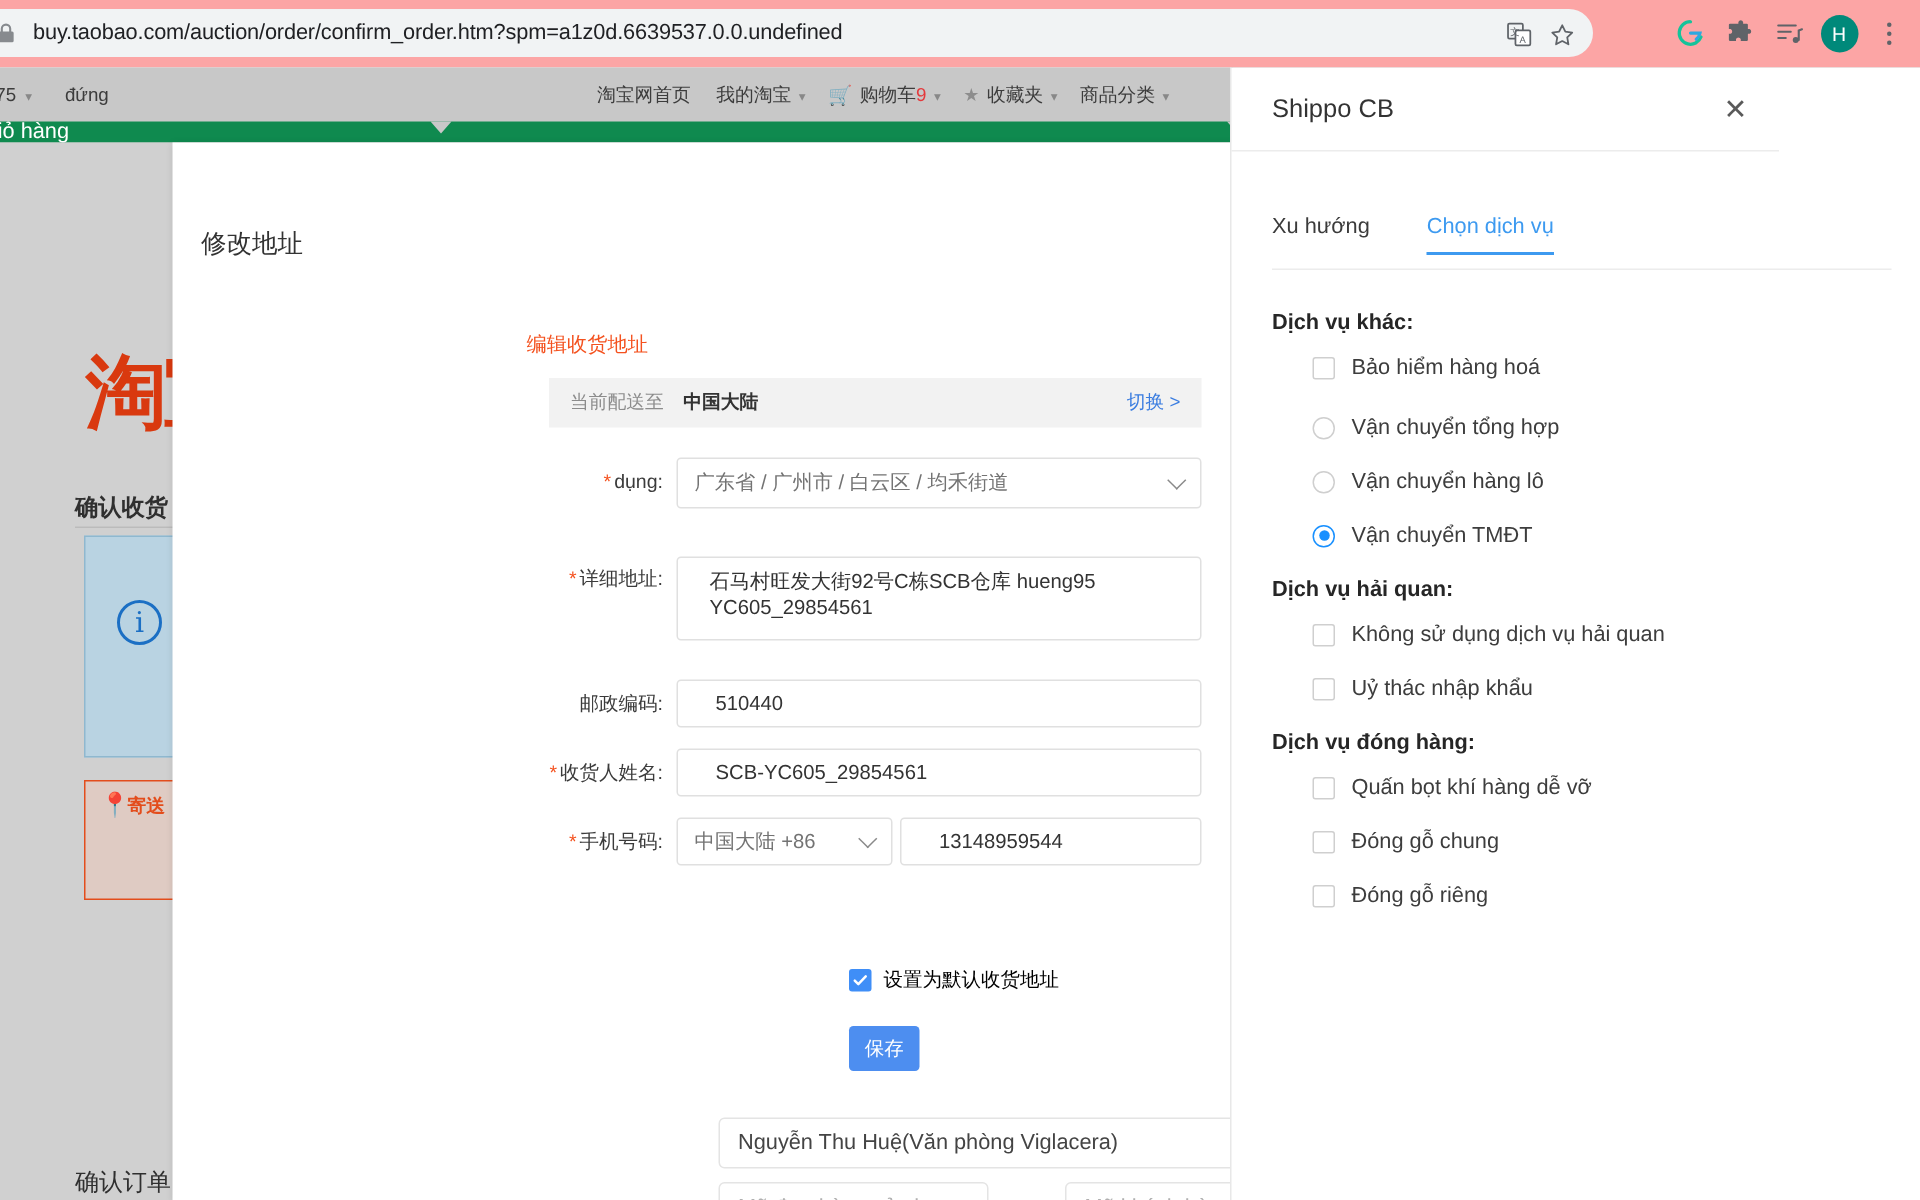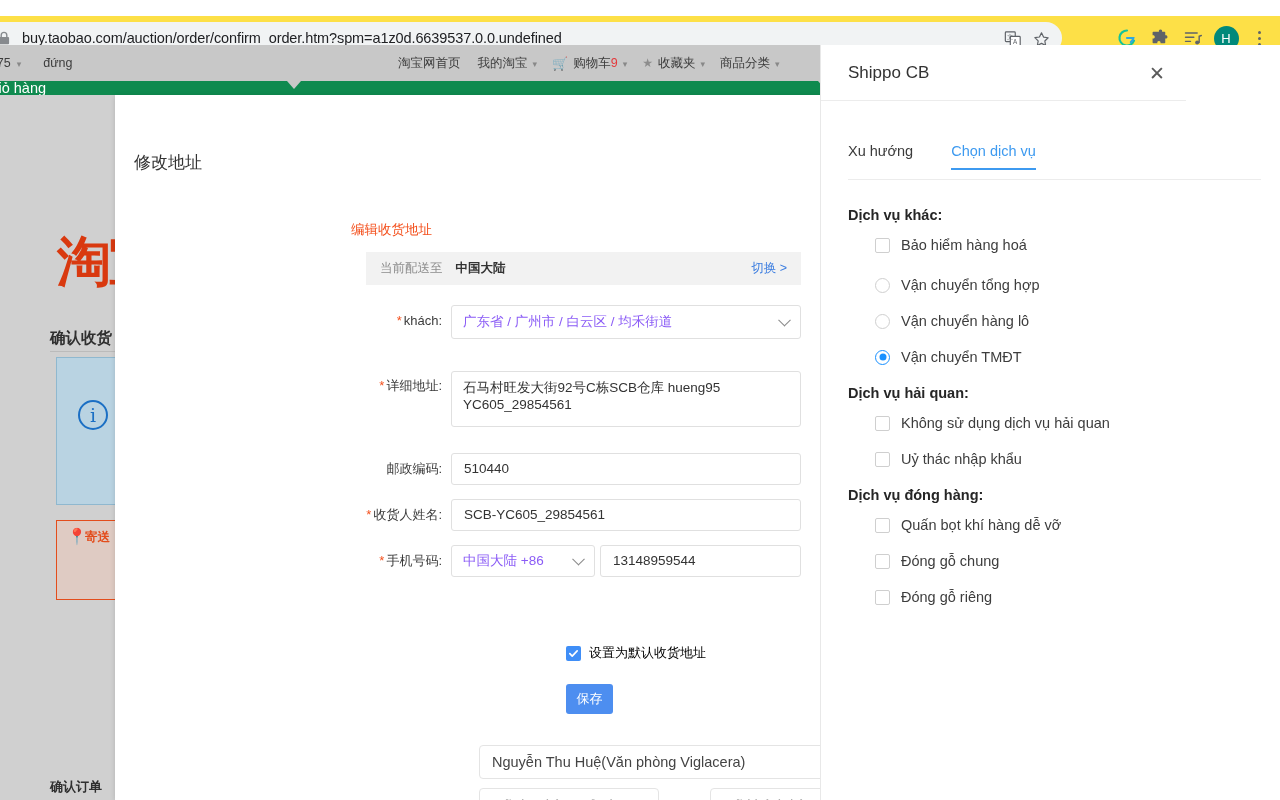--- a/index.html
+++ b/index.html
@@ -5,22 +5,22 @@
   * { box-sizing: border-box; margin: 0; padding: 0; }
   html, body {
     width: 1280px; height: 800px;
     font-family: "Liberation Sans", "DejaVu Sans", sans-serif;
     background: #ffffff; overflow: hidden;
   }
   #root { position: relative; width: 1280px; height: 800px; }
 
   
   .browser-bar {
-    position: absolute; left: 0; top: 16px; width: 1280px; height: 45px;
-    background: #fde047; display: flex; align-items: center; padding-left: 48px;
+    position: absolute; left: 0; top: 0; width: 1280px; height: 45px;
+    background: #fca5a5; display: flex; align-items: center; padding-left: 48px;
   }
   .omnibox {
     position: absolute; left: -18px; top: 6px; width: 1080px; height: 32px;
     background: #f1f3f4; border-radius: 16px;
     display: flex; align-items: center; padding-left: 14px;
   }
   .lock-icon { width: 16px; height: 16px; flex: 0 0 16px; margin-right: 10px; opacity: .72; }
   .url-text {
     font-size: 14.5px; color: #202124; white-space: nowrap;
     font-family: "Liberation Sans", sans-serif; letter-spacing: -0.1px;
@@ -89,21 +89,21 @@
     border: 2px solid #1b6fc4; border-radius: 50%; color: #1b6fc4;
     font-size: 19px; font-family: "DejaVu Serif", serif;
     display: flex; align-items: center; justify-content: center;
   }
   .tb-sendbox {
     position: absolute; left: 56px; top: 425px; width: 120px; height: 80px;
     background: #dfcbc3; border: 1.5px solid #e34d1c;
   }
   .tb-pin { position: absolute; left: 67px; top: 432px; color: #e34d1c; font-size: 16px; }
   .tb-sendtxt { position: absolute; left: 85px; top: 434px; color: #e34d1c; font-size: 12.5px; font-weight: bold; white-space: nowrap; }
-  .tb-h2 { position: absolute; left: 50px; top: 683px; font-size: 13px; font-weight: bold; color: #2f2f2f; white-space: nowrap; }
+  .tb-h2 { position: absolute; left: 50px; top: 683px; font-size: 16px; font-weight: normal; color: #2f2f2f; white-space: nowrap; }
 
   
   .modal {
     position: absolute; left: 115px; top: 50px; width: 707px; height: 705px;
     background: #ffffff; box-shadow: 0 1px 5px rgba(0,0,0,.14);
   }
   .modal-title {
     position: absolute; left: 19px; top: 56px; font-size: 17px; color: #333;
     font-family: "DejaVu Sans", sans-serif;
   }
@@ -121,37 +121,37 @@
 
   .frow { position: absolute; display: flex; align-items: flex-start; }
   .flabel {
     width: 90px; text-align: right; font-size: 13px; color: #3b3b3b;
     padding-right: 9px; line-height: 32px; white-space: nowrap;
   }
   .flabel.ta { line-height: 30px; }
   .req { color: #f4511e; margin-right: 2px; }
   .finput {
     border: 1px solid #e0e0e0; border-radius: 3px; background: #fff;
-    font-size: 13.5px; color: #333; padding: 0 12px; height: 32px;
+    font-size: 13.5px; color: #333; padding: 0 25px; height: 32px;
     line-height: 30px; font-family: "Liberation Sans", sans-serif;
     display: flex; align-items: center;
   }
   .fselect {
     border: 1px solid #e0e0e0; border-radius: 3px; background: #fff;
-    font-size: 13.5px; color: #8b5cf6; padding: 0 11px; height: 34px;
+    font-size: 13.5px; color: #737373; padding: 0 11px; height: 34px;
     display: flex; align-items: center; position: relative; cursor: pointer;
   }
   .chev {
     position: absolute; right: 11px; top: 50%; width: 9px; height: 9px;
     border-right: 1.6px solid #8a8a8a; border-bottom: 1.6px solid #8a8a8a;
     transform: translateY(-70%) rotate(45deg);
   }
   .ftext {
     border: 1px solid #e0e0e0; border-radius: 3px; background: #fff;
-    font-size: 13.5px; color: #333; padding: 7px 11px; line-height: 17px;
+    font-size: 13.5px; color: #333; padding: 7px 21px; line-height: 17px;
     font-family: "Liberation Sans", sans-serif; white-space: pre-line;
   }
 
   .cbrow { position: absolute; left: 451px; top: 549px; display: flex; align-items: center; }
   .cbbox {
     width: 15px; height: 15px; border-radius: 2px; background: #3f8ef7;
     display: flex; align-items: center; justify-content: center; cursor: pointer;
   }
   .cbbox svg { width: 11px; height: 11px; }
   .cbtext { font-size: 13px; color: #000000; margin-left: 8px; }
@@ -342,21 +342,21 @@
       <div class="modal-title">修改地址</div>
       <div class="edit-head">编辑收货地址</div>
 
       <div class="deliver-bar">
         <span class="deliver-label">当前配送至</span>
         <span class="deliver-value">中国大陆</span>
         <span class="deliver-switch">切换 &gt;</span>
       </div>
 
       <div class="frow" style="left:246px; top:210px;">
-        <div class="flabel"><span class="req">*</span><span>khách:</span></div>
+        <div class="flabel"><span class="req">*</span><span>dụng:</span></div>
         <div class="fselect" style="width:350px">
           <span>广东省 / 广州市 / 白云区 / 均禾街道</span>
           <span class="chev"></span>
         </div>
       </div>
 
       <div class="frow" style="left:246px; top:276px;">
         <div class="flabel ta"><span class="req">*</span><span>详细地址:</span></div>
         <div class="ftext" style="width:350px; height:56px">石马村旺发大街92号C栋SCB仓库 hueng95
 YC605_29854561</div>

